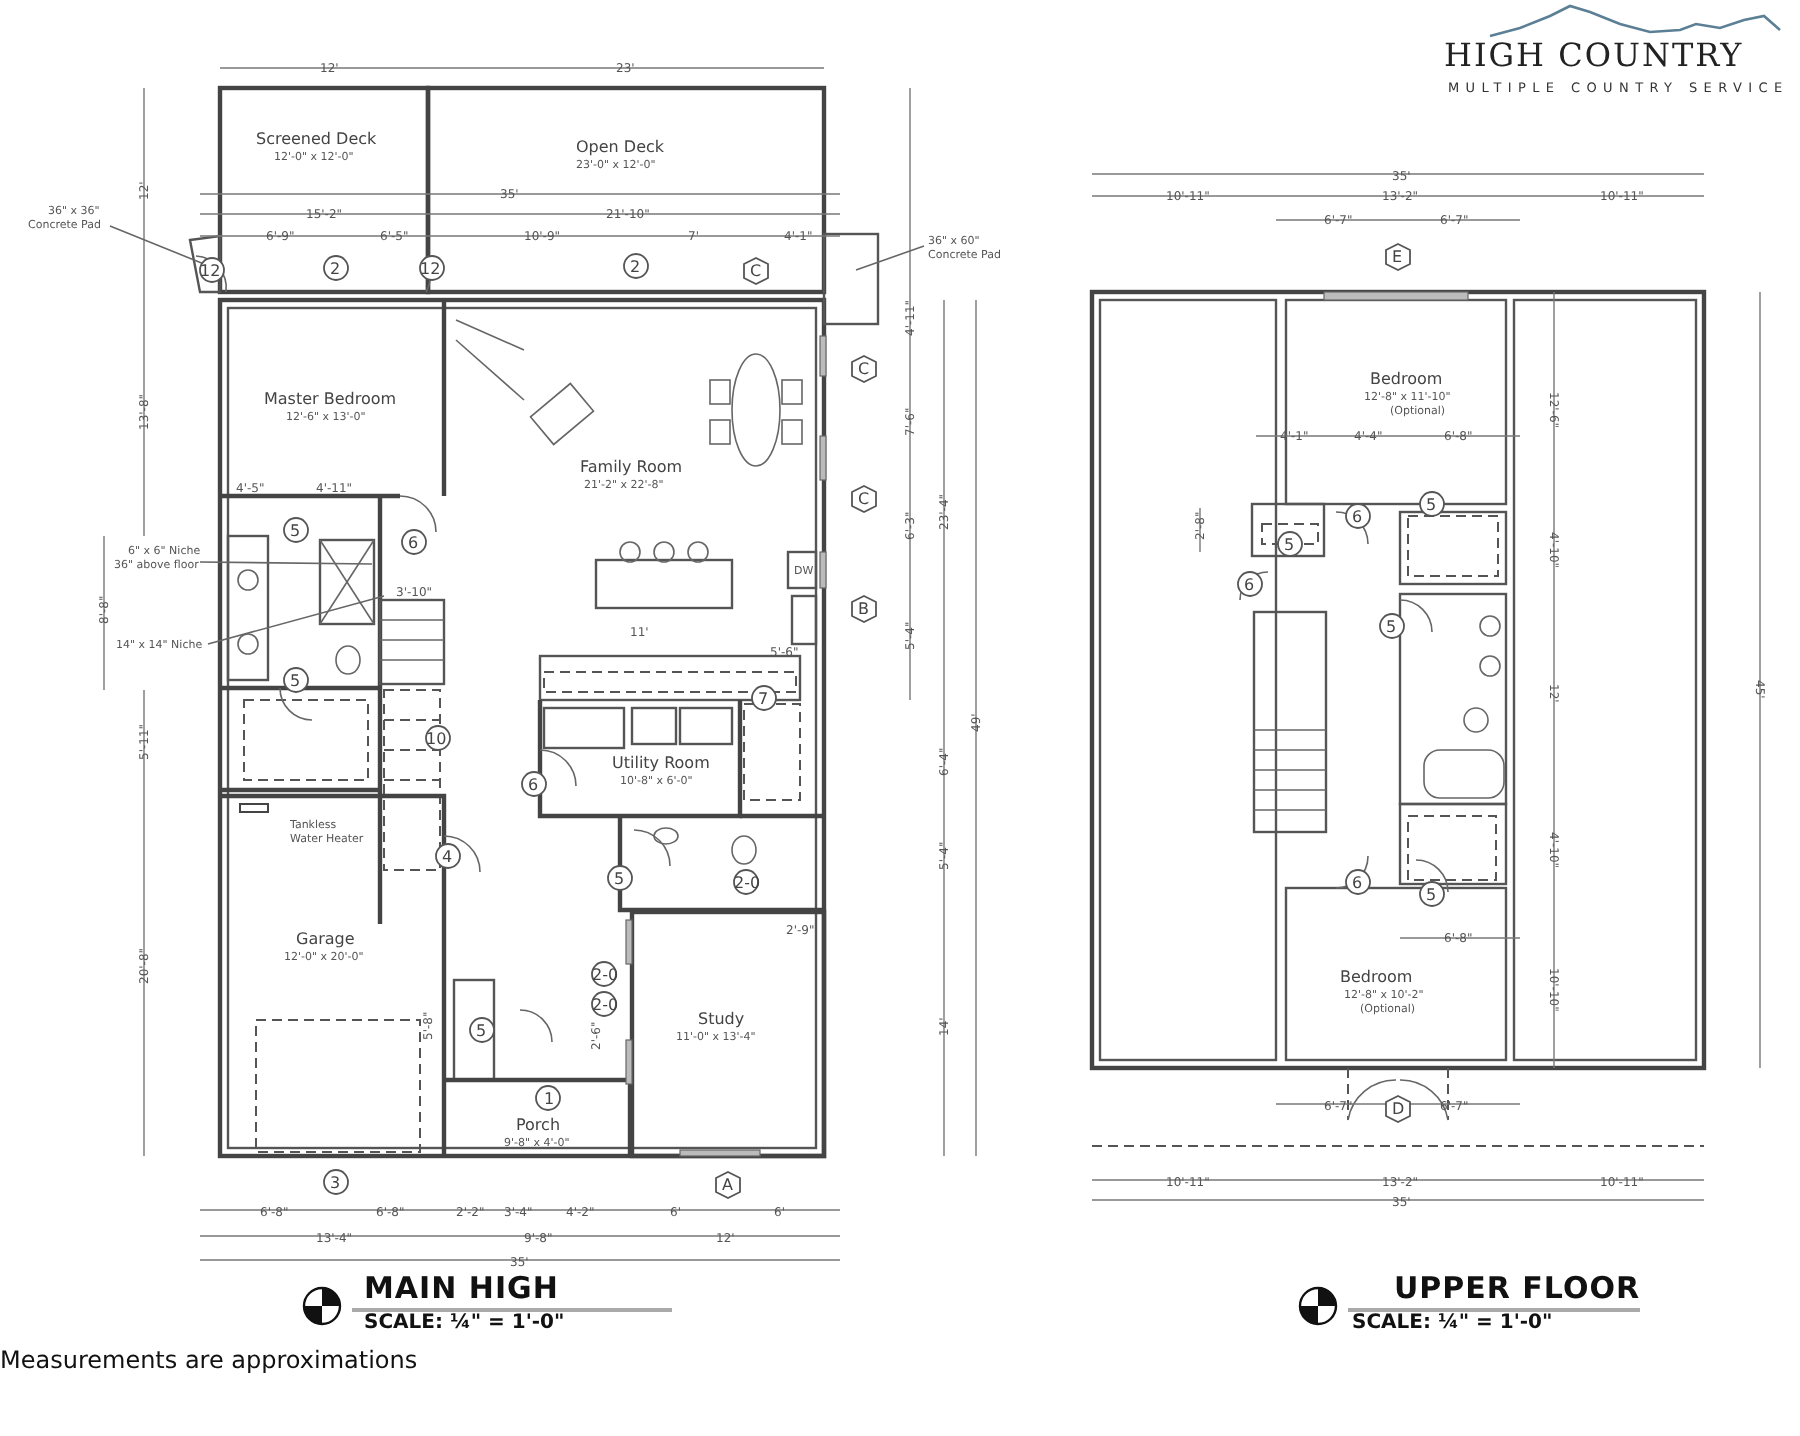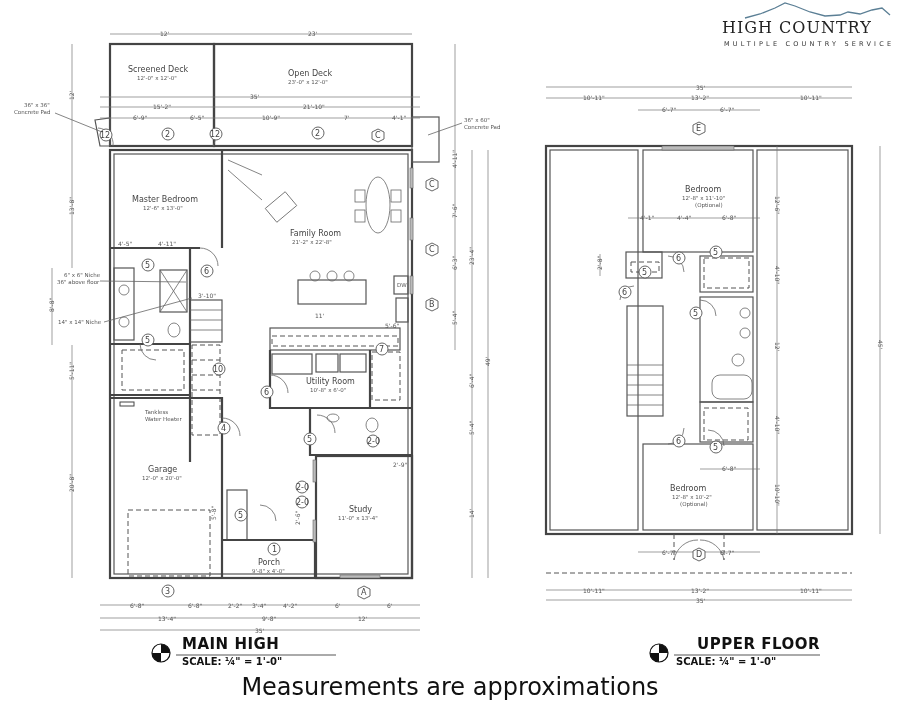--- a/index.html
+++ b/index.html
@@ -14,21 +14,21 @@
   .dimtxt { font-family: "DejaVu Sans", sans-serif; font-size: 6px; fill: #555; }
   .room { font-family: "DejaVu Sans", sans-serif; font-size: 8px; fill: #444; }
   .roomsz { font-family: "DejaVu Sans", sans-serif; font-size: 5.5px; fill: #555; }
   .tagtxt { font-family: "DejaVu Sans", sans-serif; font-size: 8px; fill: #444; }
   .note { font-family: "DejaVu Sans", sans-serif; font-size: 5.5px; fill: #555; }
   .window { fill: #bbb; stroke: #666; stroke-width: 0.6; }
   .logo-title { position: absolute; left: 722px; top: 18px; font-family: "DejaVu Serif", serif; font-size: 16px; letter-spacing: 1px; color: #222; }
   .logo-sub { position: absolute; left: 724px; top: 40px; font-family: "DejaVu Sans", sans-serif; font-size: 6.5px; letter-spacing: 3.2px; color: #333; }
   .floor-title { position: absolute; font-family: "DejaVu Sans", sans-serif; font-weight: bold; font-size: 15px; letter-spacing: 0.5px; color: #111; }
   .floor-scale { position: absolute; font-family: "DejaVu Sans", sans-serif; font-weight: bold; font-size: 10px; color: #111; }
-  .disclaimer { position: absolute; left: 0; width: 900px; top: 673px; text-align: center; font-family: "DejaVu Sans", sans-serif; font-size: 24px; color: #111; }
+  .disclaimer { position: absolute; left: 0; width: 900px; top: 673px; text-align: left; font-family: "DejaVu Sans", sans-serif; font-size: 12px; color: #111; }
 </style>
 </head>
 <body>
 
 <svg width="900" height="718" viewBox="0 0 900 718">
 
   <path d="M745 18 L760 14 L775 8 L785 3 L795 6 L810 12 L825 16 L840 15 L848 12 L860 14 L872 10 L882 8 L890 15" fill="none" stroke="#5b7f95" stroke-width="1.3"></path>
 
   <g>
 

